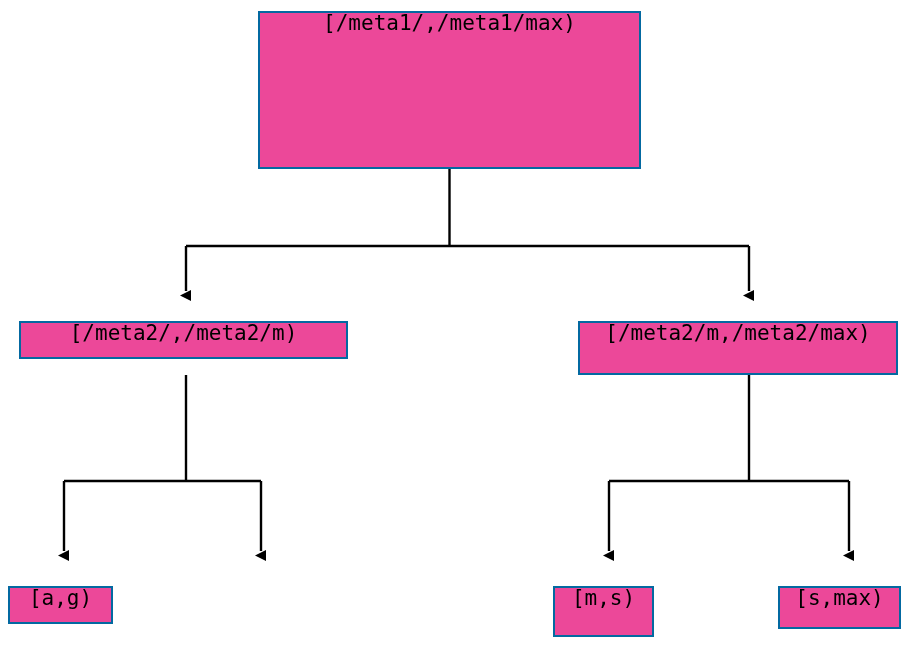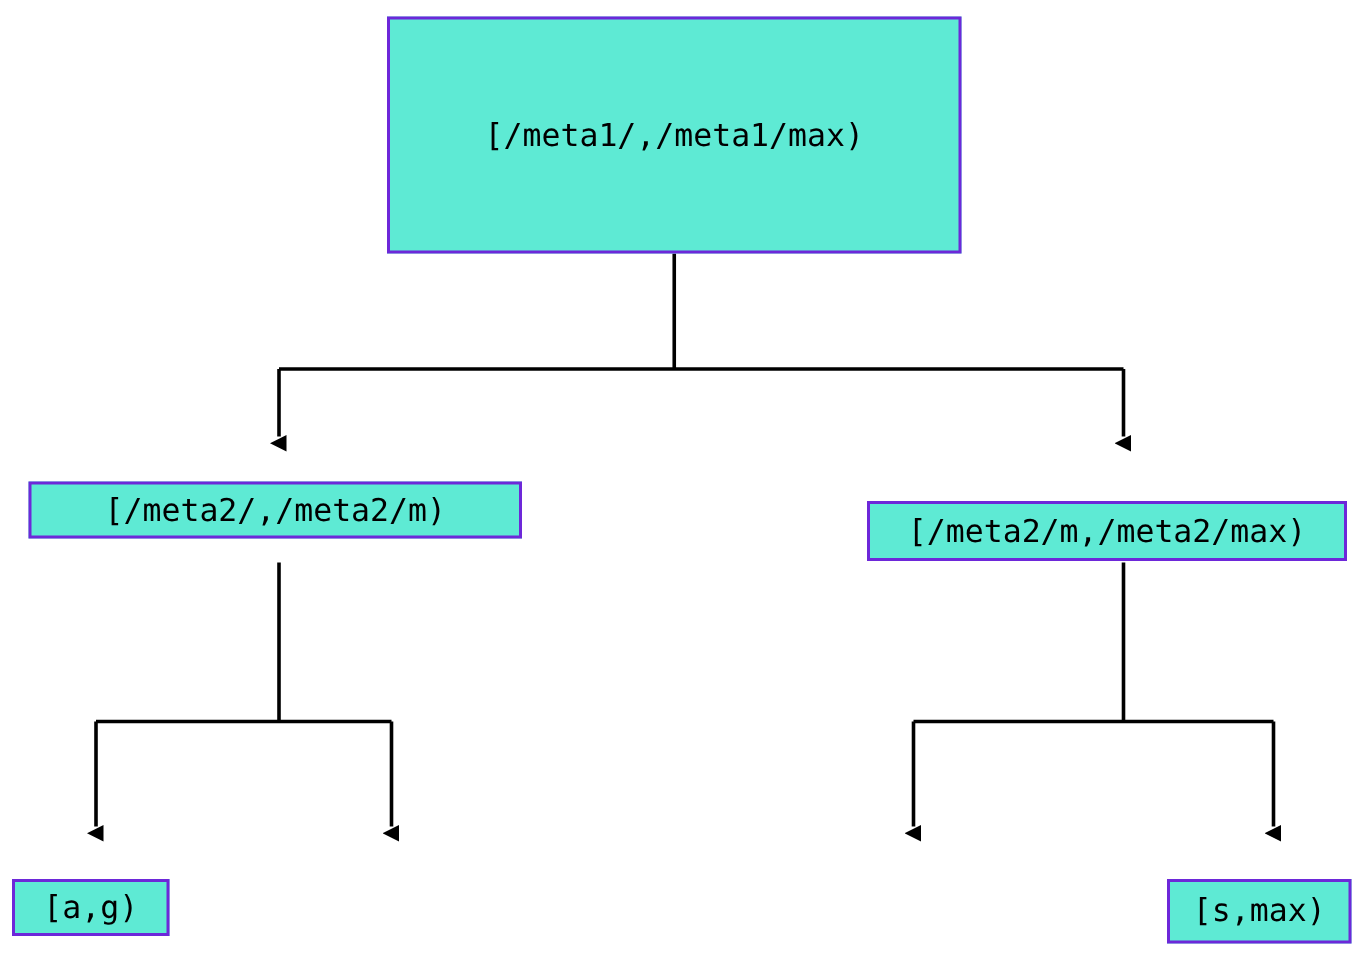--- a/index.html
+++ b/index.html
@@ -19,24 +19,24 @@
     position: absolute;
     left: 0;
     top: 0;
     width: 912px;
     height: 652px;
     pointer-events: none;
   }
   .node {
     position: absolute;
     box-sizing: border-box;
-    border: 2px solid #6d28d9;
-    background: #5eead4;
+    border: 2px solid #0369a1;
+    background: #ec4899;
     display: flex;
-    align-items: center;
+    align-items: flex-start;
     justify-content: center;
     color: #000000;
     white-space: pre;
   }
   .node-label {
     display: block;
     line-height: 1;
     letter-spacing: 0px;
   }
 
@@ -52,23 +52,23 @@
   
   #node-meta2-low {
     left: 19px;
     top: 321px;
     width: 329px;
     height: 38px;
     font-size: 21px;
   }
   #node-meta2-high {
     left: 578px;
-    top: 334px;
+    top: 321px;
     width: 320px;
-    height: 40px;
+    height: 54px;
     font-size: 21px;
   }
 
   
   #node-leaf-ag {
     left: 8px;
     top: 586px;
     width: 105px;
     height: 38px;
     font-size: 21px;
@@ -139,18 +139,21 @@
 
   <div class="node" id="node-meta2-high">
     <span class="node-label">[/meta2/m,/meta2/max)</span>
   </div>
 
   <div class="node" id="node-leaf-ag">
     <span class="node-label">[a,g)</span>
   </div>
 
 
+  <div class="node" id="node-leaf-ms">
+    <span class="node-label">[m,s)</span>
+  </div>
 
   <div class="node" id="node-leaf-smax">
     <span class="node-label">[s,max)</span>
   </div>
 
 </div>
 
 </body></html>

